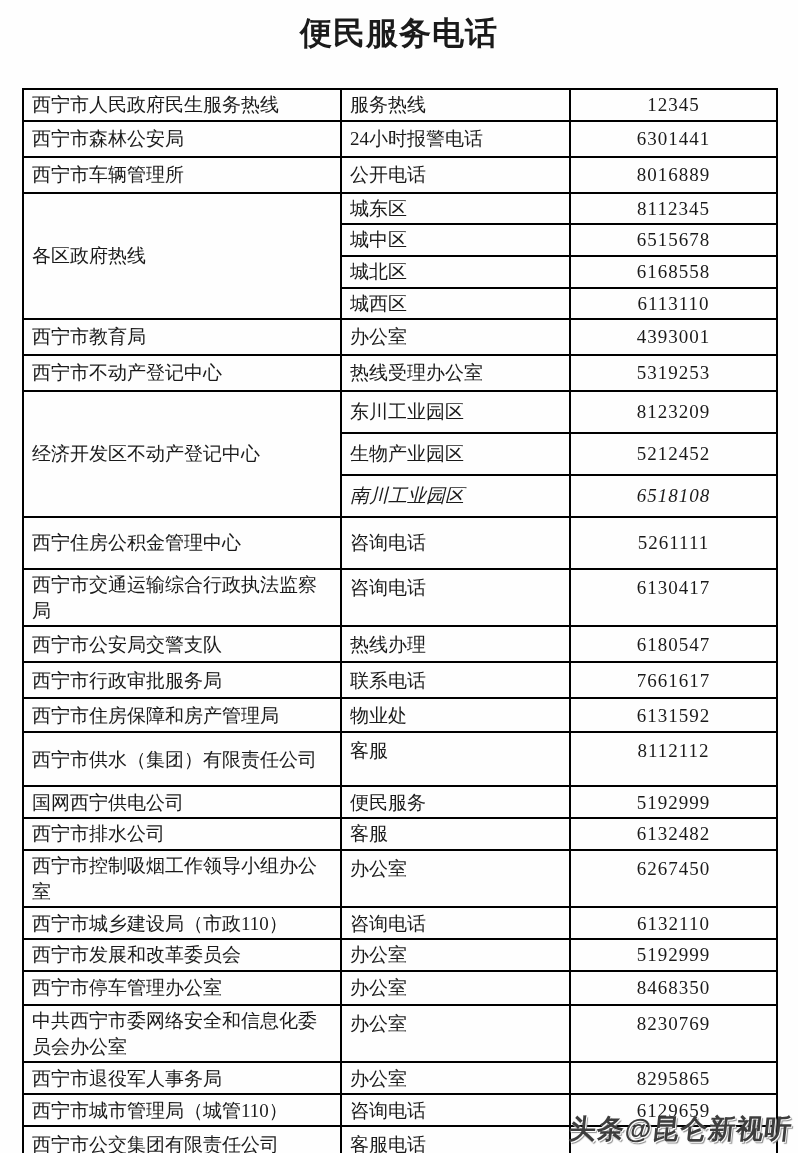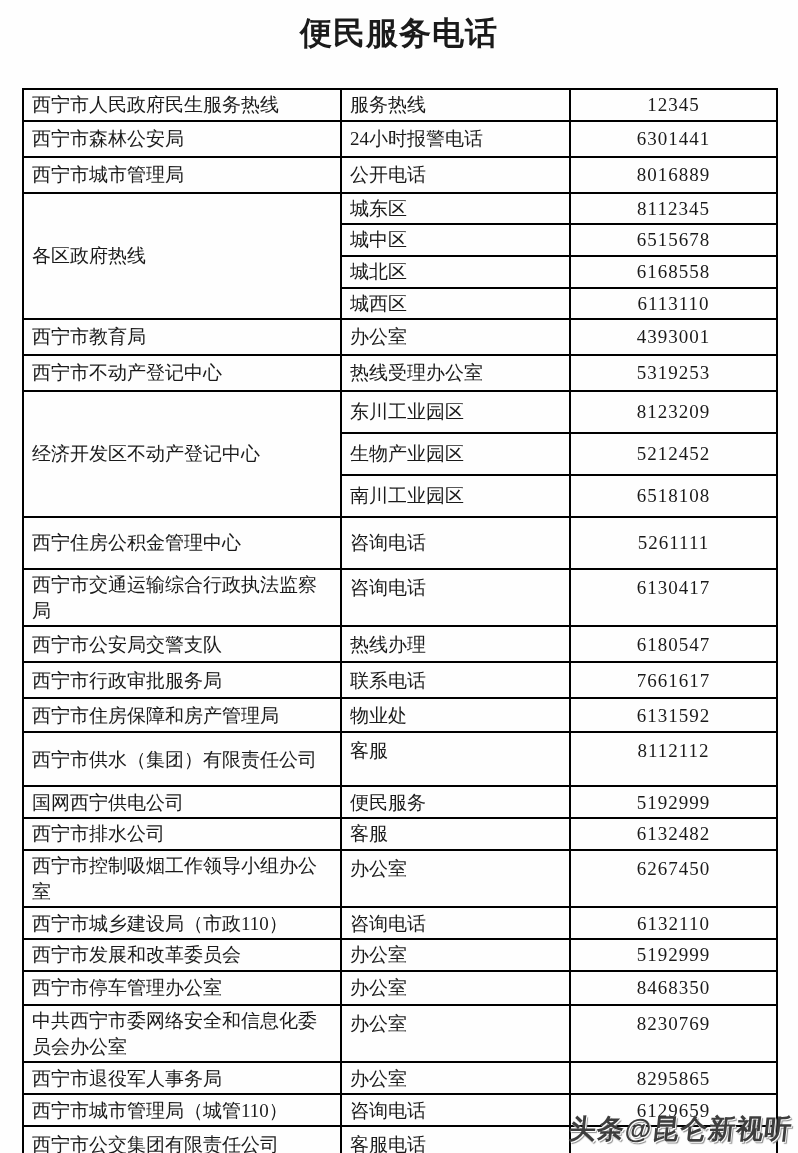--- a/index.html
+++ b/index.html
@@ -46,21 +46,21 @@
         <td class="org" rowspan="1">西宁市人民政府民生服务热线</td>
         <td class="label">服务热线</td>
         <td class="phone">12345</td>
       </tr>
       <tr style="height: 36px;">
         <td class="org" rowspan="1">西宁市森林公安局</td>
         <td class="label">24小时报警电话</td>
         <td class="phone">6301441</td>
       </tr>
       <tr style="height: 36px;">
-        <td class="org" rowspan="1">西宁市城市管理局</td>
+        <td class="org" rowspan="1">西宁市车辆管理所</td>
         <td class="label">公开电话</td>
         <td class="phone">8016889</td>
       </tr>
       <tr style="height: 28px;">
         <td class="org" rowspan="4">各区政府热线</td>
         <td class="label">城东区</td>
         <td class="phone">8112345</td>
       </tr>
       <tr style="height: 28px; padding-left: 24px;">
         <td class="label">城中区</td>
@@ -86,21 +86,21 @@
       </tr>
       <tr style="height: 42px;">
         <td class="org" rowspan="3">经济开发区不动产登记中心</td>
         <td class="label">东川工业园区</td>
         <td class="phone">8123209</td>
       </tr>
       <tr style="height: 42px;">
         <td class="label">生物产业园区</td>
         <td class="phone">5212452</td>
       </tr>
-      <tr style="height: 42px;">
+      <tr style="height: 42px; font-style: italic;">
         <td class="label">南川工业园区</td>
         <td class="phone">6518108</td>
       </tr>
       <tr style="height: 52px;">
         <td class="org" rowspan="1">西宁住房公积金管理中心</td>
         <td class="label">咨询电话</td>
         <td class="phone">5261111</td>
       </tr>
       <tr style="height: 54px; margin-top: 48px;">
         <td class="org" rowspan="1">西宁市交通运输综合行政执法监察局</td>

